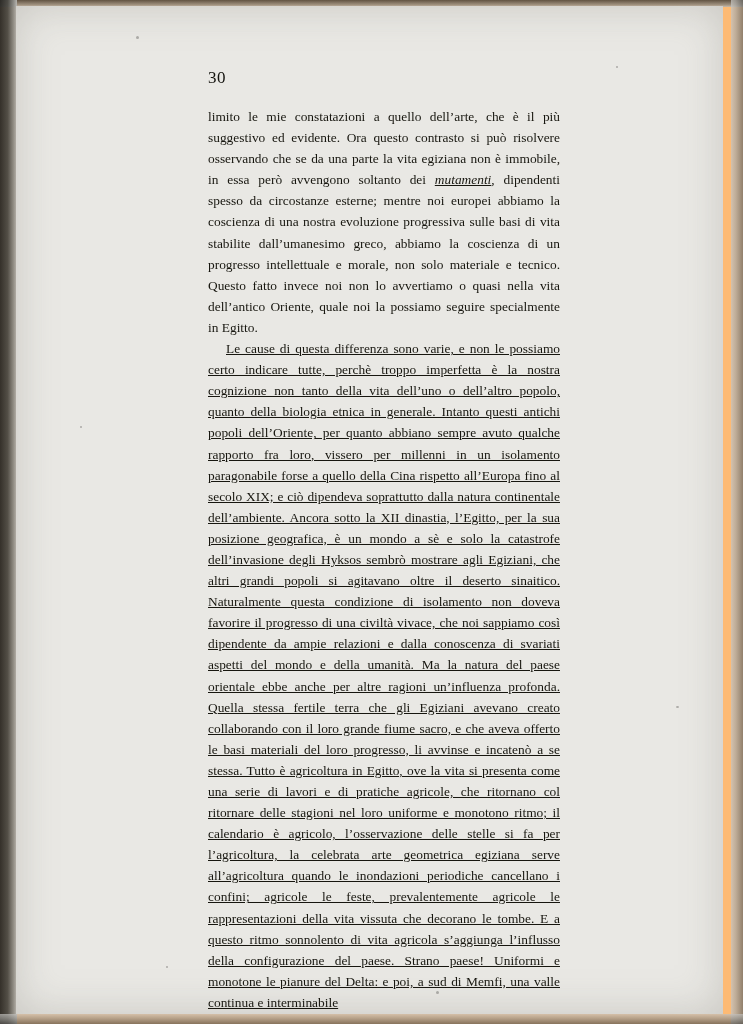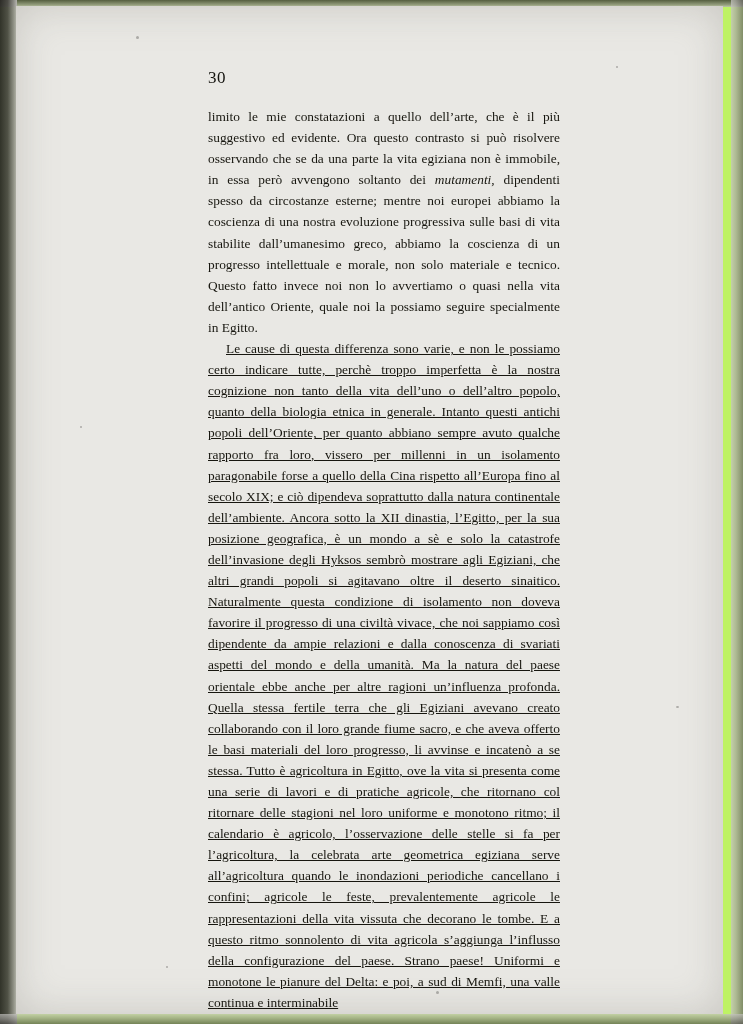--- a/index.html
+++ b/index.html
@@ -5,21 +5,21 @@
   html, body {
     margin: 0;
     padding: 0;
     background: #b9b9b7;
   }
   .page {
     position: relative;
     width: 743px;
     height: 1024px;
     margin: 0 auto;
-    background: #bef264;
+    background: #fdba74;
     overflow: hidden;
   }
   
   .sheet {
     position: absolute;
     left: 16px;
     top: 6px;
     width: 707px;
     height: 1008px;
     background: #e9e8e4;
@@ -93,20 +93,21 @@
   .body-text p {
     margin: 0;
     text-indent: 0;
   }
   .body-text p.indent {
     text-indent: 18px;
     text-decoration: underline;
   }
   .body-text em {
     font-style: italic;
+    text-decoration: underline;
   }
 </style>
 </head>
 <body>
 
 <div class="page">
   <div class="edge-top"></div>
   <div class="edge-left"></div>
   <div class="edge-right"></div>
   <div class="edge-bottom"></div>

